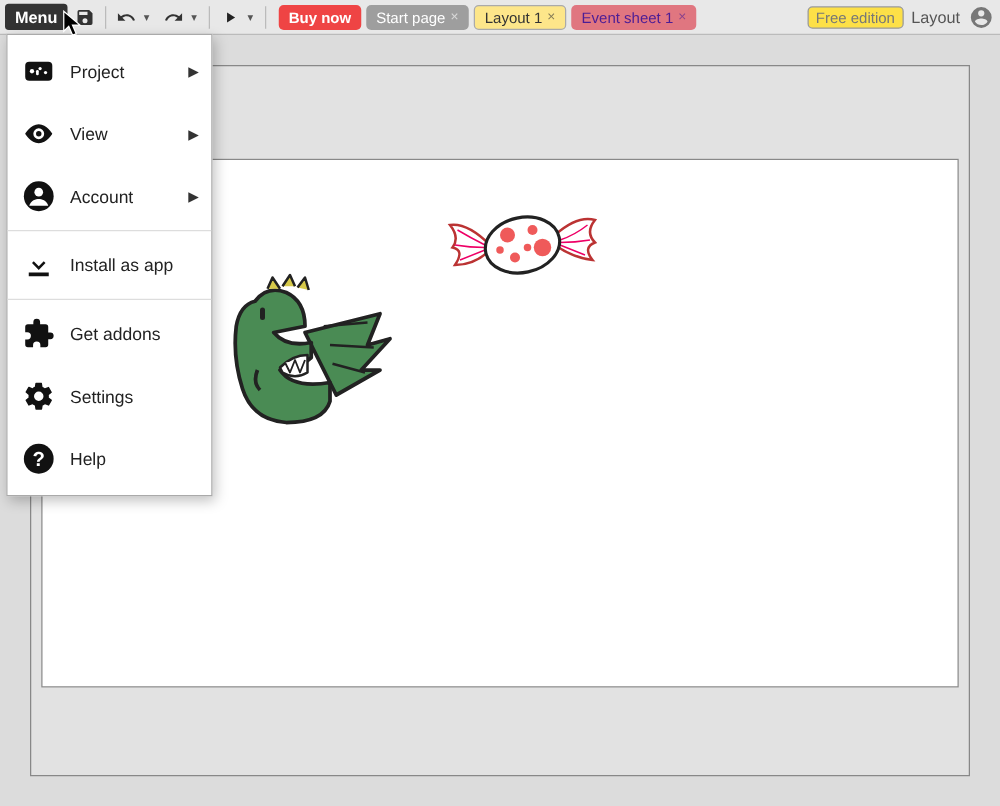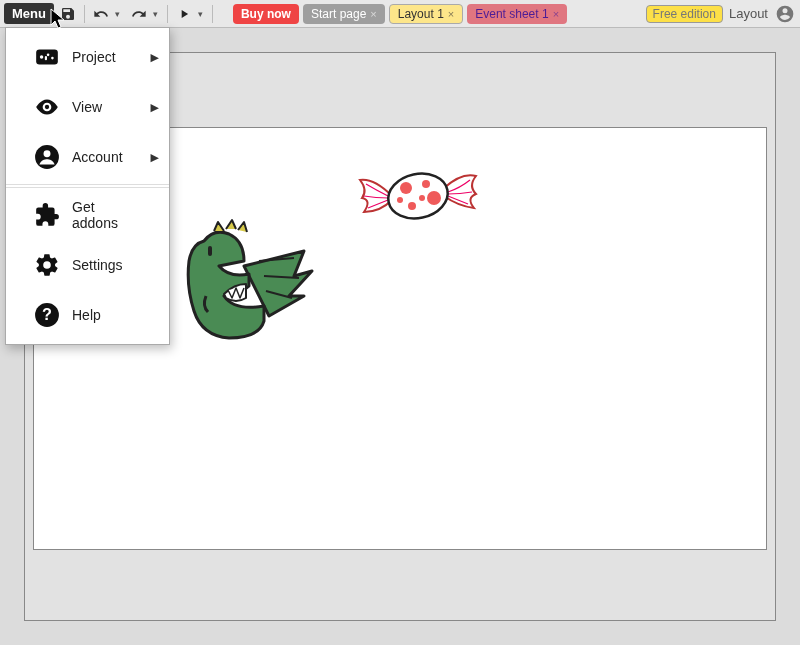--- a/index.html
+++ b/index.html
@@ -48,21 +48,21 @@
   .caret {
     font-size: 9px;
     color: #555;
     width: 10px;
     cursor: pointer;
   }
   .tab-row {
     display: flex;
     align-items: flex-end;
     gap: 4px;
-    margin-left: 16px;
+    margin-left: 6px;
   }
   .tab {
     display: flex;
     align-items: center;
     height: 20px;
     padding: 0 8px;
     border-radius: 4px;
     font-size: 12px;
     cursor: pointer;
     gap: 4px;
@@ -122,21 +122,21 @@
     background: #fff;
     border: 1px solid #aaa;
     box-shadow: 2px 4px 10px rgba(0,0,0,0.25);
     z-index: 100;
     padding: 4px 0;
   }
   .dd-item {
     display: flex;
     align-items: center;
     height: 50px;
-    padding: 0 28px;
+    padding: 0 12px;
     gap: 12px;
     cursor: pointer;
     font-size: 14px;
     color: #222;
     position: relative;
   }
   .dd-ico {
     width: 26px;
     height: 26px;
     display: flex;
@@ -306,20 +306,28 @@
       <svg width="26" height="26" viewBox="0 0 24 24">
           <circle cx="12" cy="12" r="11" fill="#111"></circle>
           <circle cx="12" cy="9" r="3.2" fill="#fff"></circle>
           <path d="M5 19c1-4 5-5 7-5s6 1 7 5" fill="#fff"></path>
         </svg>
     </span>
     <span>Account</span>
     <span class="dd-sub">▶</span>
   </div>
   <div class="dd-sep"></div>
+  <div class="dd-item">
+    <span class="dd-ico">
+      <svg width="24" height="24" viewBox="0 0 24 24">
+          <path fill="#111" d="M12 3v10l4-4 1.4 1.4L12 16 6.6 10.4 8 9l4 4V3h0zM4 18h16v3H4z"></path>
+        </svg>
+    </span>
+    <span>Install as app</span>
+  </div>
   <div class="dd-sep"></div>
   <div class="dd-item">
     <span class="dd-ico">
       <svg width="26" height="26" viewBox="0 0 24 24">
           <path fill="#111" d="M20.5 11H19V7a2 2 0 0 0-2-2h-4V3.5a2.5 2.5 0 0 0-5 0V5H4a2 2 0 0 0-2 2v3.8h1.5a2.7 2.7 0 0 1 0 5.4H2V20a2 2 0 0 0 2 2h3.8v-1.5a2.7 2.7 0 0 1 5.4 0V22H17a2 2 0 0 0 2-2v-4h1.5a2.5 2.5 0 0 0 0-5z"></path>
         </svg>
     </span>
     <span>Get addons</span>
   </div>
   <div class="dd-item">

